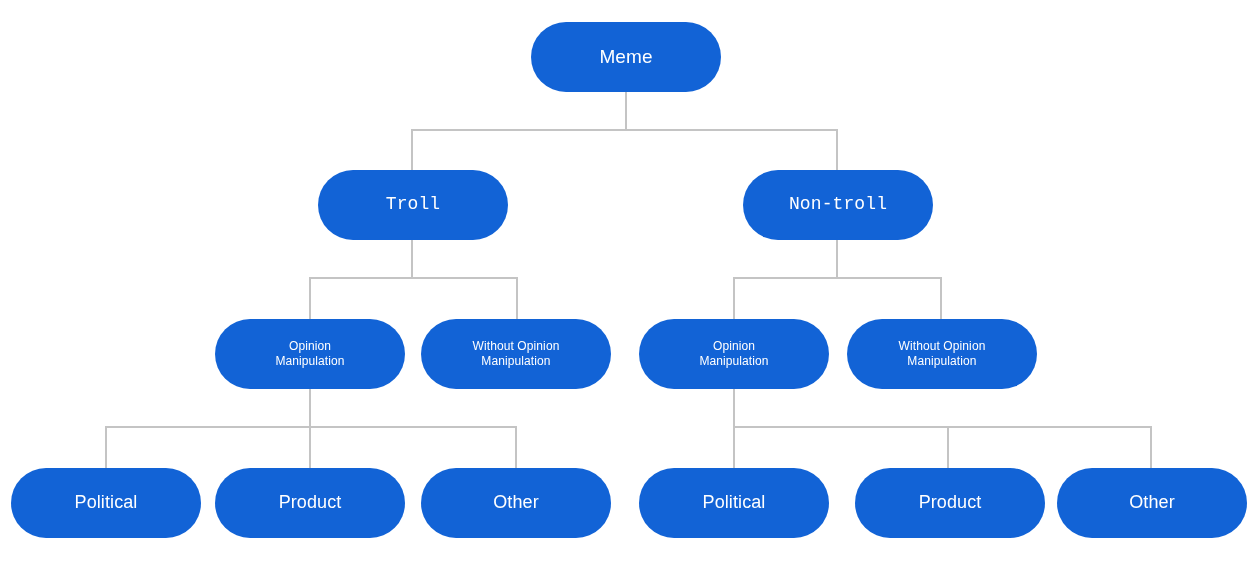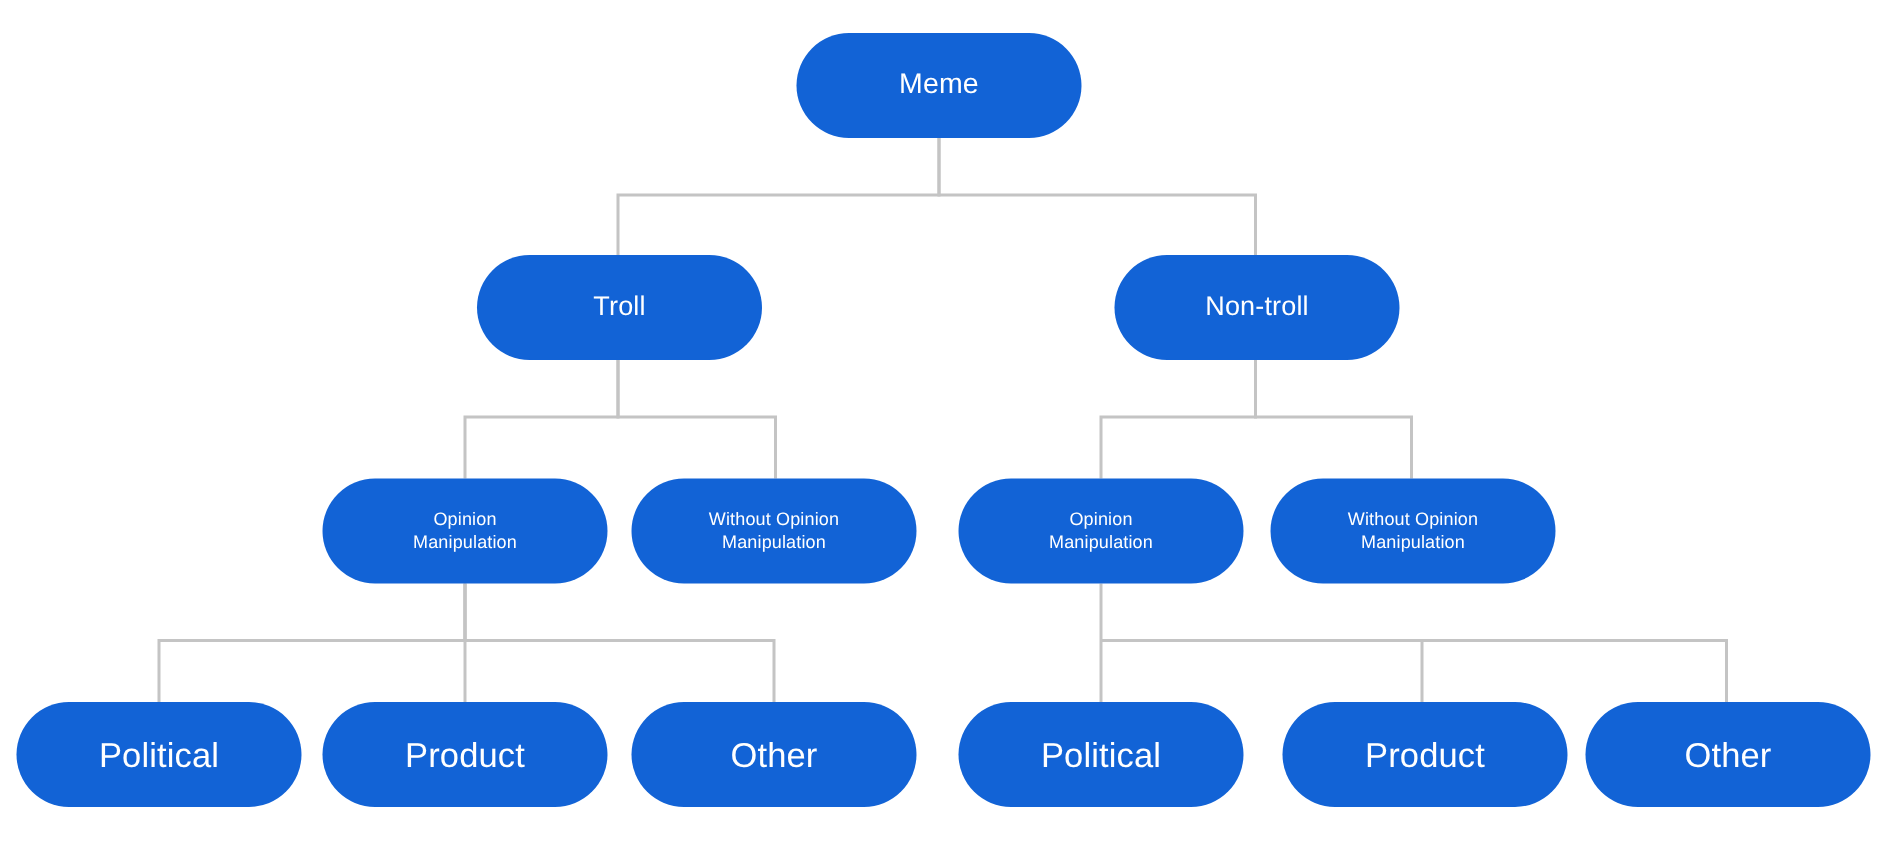--- a/index.html
+++ b/index.html
@@ -33,23 +33,23 @@
     justify-content: center;
     text-align: center;
     color: #ffffff;
     border-radius: 999px;
     line-height: 1.22;
     letter-spacing: 0.1px;
     white-space: pre-line;
     user-select: none;
   }
   .node.lvl0 { font-size: 19px; }
-  .node.lvl1 { font-size: 18px; }
+  .node.lvl1 { font-size: 18px; font-family: Liberation Mono, monospace; }
   .node.lvl2 { font-size: 12px; }
-  .node.lvl3 { font-size: 23px; }
+  .node.lvl3 { font-size: 18px; }
   .node-label {
     display: block;
     white-space: pre-line;
     padding: 0 10px;
   }
 </style>
 </head>
 <body>
 
 <div id="diagram-canvas" style="background: rgb(255, 255, 255);">

